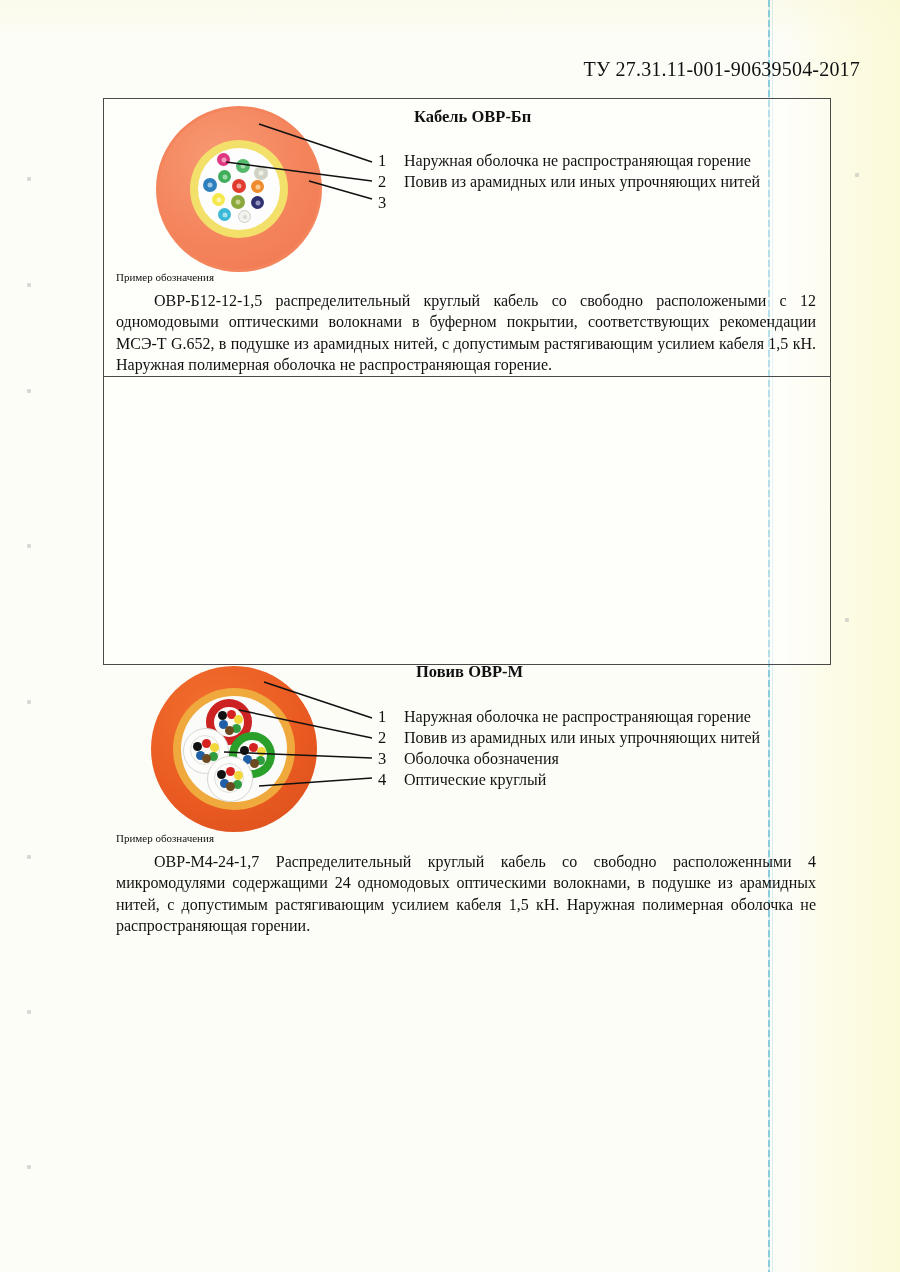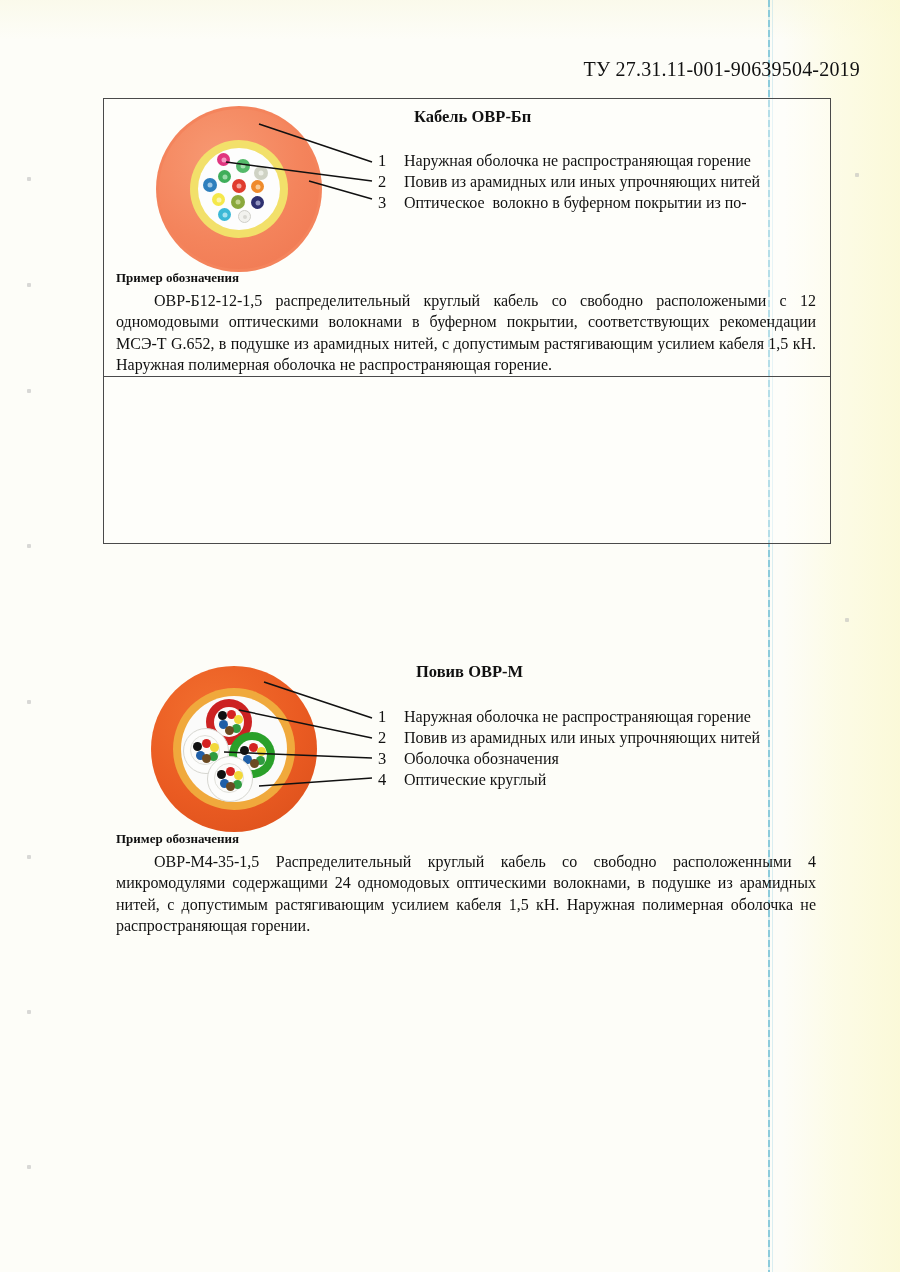--- a/index.html
+++ b/index.html
@@ -38,21 +38,21 @@
   
   #doc-header{
     position:absolute;top:58px;right:40px;
     font-size:20px;letter-spacing:.2px;color:#111;
     font-family:"Liberation Serif", serif;
     white-space:nowrap;
   }
 
   
   #content-frame{
-    position:absolute;left:103px;top:98px;width:728px;height:446px;
+    position:absolute;left:103px;top:98px;width:728px;height:567px;
     border:1.4px solid #4a4a4a;
     background:rgba(255,255,255,.35);
     box-sizing:border-box;
   }
   .section{position:relative;width:100%;box-sizing:border-box;}
   #section-bp{height:277px;}
   #section-m{height:auto;}
   #section-divider{
     position:absolute;left:0;top:277px;width:100%;height:1.3px;background:#4a4a4a;
   }
@@ -68,21 +68,21 @@
   .legend-row{display:flex;align-items:flex-start;height:21px;}
   .legend-num{width:26px;flex:0 0 26px;font-size:16.5px;color:#111;}
   .legend-text{white-space:pre;}
   .legend-cont{padding-left:26px;white-space:pre;}
 
   
   .leaders{position:absolute;pointer-events:none;}
 
   
   .para-block{position:absolute;font-size:16px;color:#111;line-height:21.5px;width:700px;}
-  .para-head{font-weight:bold;font-size:13px;margin-bottom:1px;}
+  .para-head{font-weight:normal;font-size:11px;margin-bottom:1px;}
   .para-body{text-align:justify;text-justify:inter-word;}
   .para-body .lead{font-weight:normal;}
   .para-indent{display:inline-block;width:38px;}
 
   
   .cable{position:absolute;border-radius:50%;}
   .ring{position:absolute;border-radius:50%;box-sizing:border-box;}
   .fiber{position:absolute;border-radius:50%;box-sizing:border-box;}
   .fiber-inner{position:absolute;border-radius:50%;left:50%;top:50%;transform:translate(-50%,-50%);}
 </style>
@@ -97,21 +97,21 @@
 <div class="speck" style="left:27px;top:283px;"></div>
 <div class="speck" style="left:27px;top:389px;"></div>
 <div class="speck" style="left:27px;top:544px;"></div>
 <div class="speck" style="left:27px;top:700px;"></div>
 <div class="speck" style="left:27px;top:855px;"></div>
 <div class="speck" style="left:27px;top:1010px;"></div>
 <div class="speck" style="left:27px;top:1165px;"></div>
 <div class="speck" style="left:855px;top:173px;"></div>
 <div class="speck" style="left:845px;top:618px;"></div>
 
-<div id="doc-header">ТУ 27.31.11-001-90639504-2019</div>
+<div id="doc-header">ТУ 27.31.11-001-90639504-2017</div>
 
 <div id="content-frame">
 
   <div id="section-divider"></div>
 
   <div class="section" id="section-bp">
 
     <div class="cable" style="left:52px;top:7px;width:166px;height:166px;">
 
       <div class="ring" style="left:0;top:0;width:166px;height:166px;background:#f4845c;"></div>
@@ -171,21 +171,20 @@
       <div class="legend-row">
         <span class="legend-num">1</span>
         <span class="legend-text">Наружная оболочка не распространяющая горение</span>
       </div>
       <div class="legend-row">
         <span class="legend-num">2</span>
         <span class="legend-text">Повив из арамидных или иных упрочняющих нитей</span>
       </div>
       <div class="legend-row">
         <span class="legend-num">3</span>
-        <span class="legend-text">Оптическое  волокно в буферном покрытии из по-</span>
       </div>
     </div>
 
     <div class="para-block" style="left:12px;top:168px;">
       <div class="para-head">Пример обозначения</div>
       <div class="para-body"><span class="para-indent"></span><span class="lead">ОВР-Б12-12-1,5  распределительный круглый</span> <span>кабель со свободно расположеными с 12 одномодовыми оптическими волокнами в буферном покрытии, соответствующих рекомендации МСЭ-Т G.652, в подушке из арамидных нитей, с допустимым растягивающим усилием кабеля 1,5 кН. Наружная полимерная оболочка не распространяющая горение.</span></div>
     </div>
   </div>
 
   <div class="section" id="section-m">
@@ -259,17 +258,17 @@
         <span class="legend-text">Оболочка обозначения</span>
       </div>
       <div class="legend-row">
         <span class="legend-num">4</span>
         <span class="legend-text">Оптические круглый</span>
       </div>
     </div>
 
     <div class="para-block" style="left:12px;top:452px;">
       <div class="para-head">Пример обозначения</div>
-      <div class="para-body"><span class="para-indent"></span><span class="lead">ОВР-М4-35-1,5 Распределительный круглый</span> <span>кабель со свободно расположенными  4 микромодулями содержащими  24 одномодовых оптическими волокнами, в подушке из арамидных нитей, с допустимым растягивающим усилием кабеля 1,5 кН. Наружная полимерная оболочка не распространяющая горении.</span></div>
+      <div class="para-body"><span class="para-indent"></span><span class="lead">ОВР-М4-24-1,7 Распределительный круглый</span> <span>кабель со свободно расположенными  4 микромодулями содержащими  24 одномодовых оптическими волокнами, в подушке из арамидных нитей, с допустимым растягивающим усилием кабеля 1,5 кН. Наружная полимерная оболочка не распространяющая горении.</span></div>
     </div>
   </div>
 
 </div>
 
 </body></html>

